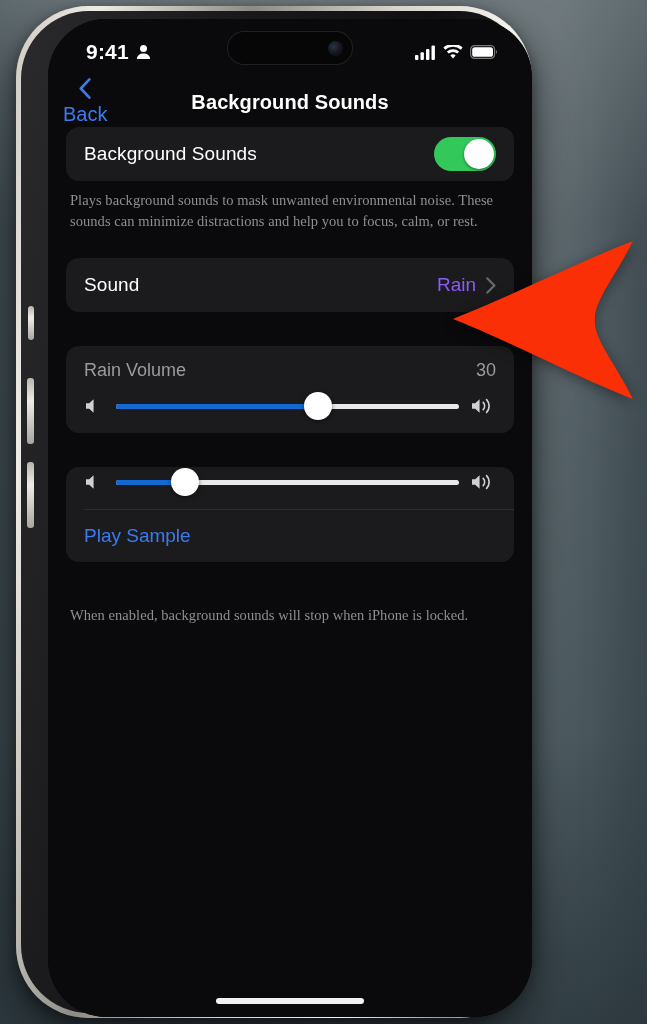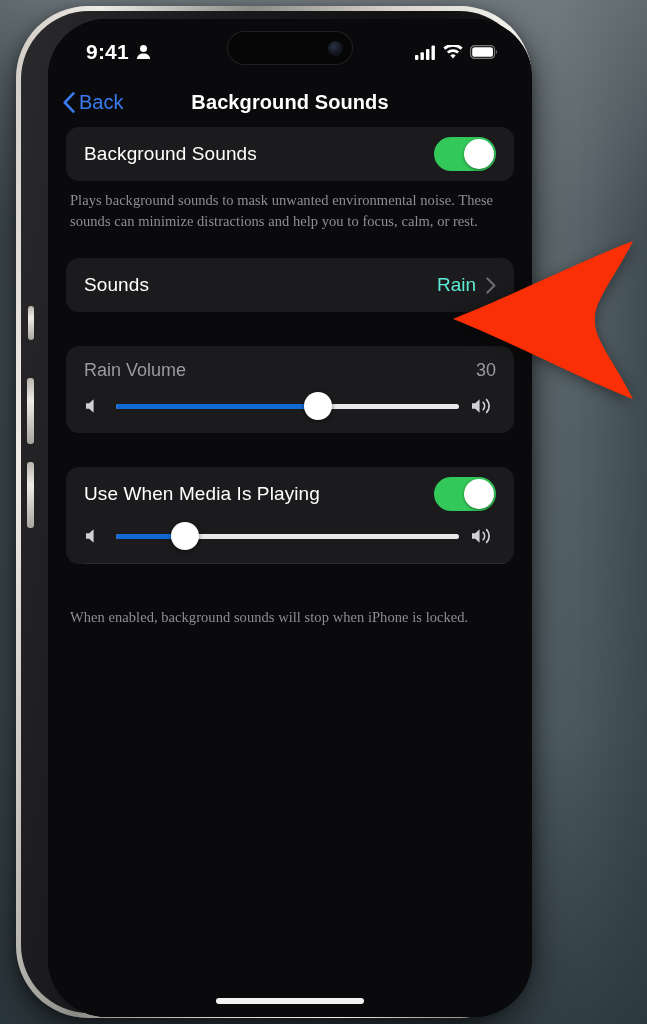--- a/index.html
+++ b/index.html
@@ -85,41 +85,41 @@
   }
 
   
   .navbar{
     position:absolute; top:58px; left:0; width:484px; height:50px;
     display:flex; align-items:center;
   }
   .nav-back{
     display:flex; align-items:center; gap:4px;
     position:absolute; left:15px;
-    color:#3b7bf0; font-size:20px; cursor:pointer;
+    color:#3b7bf0; font-size:20px; cursor:pointer;flex-direction:column;
   }
   .nav-title{
     width:100%; text-align:center;
     color:#fff; font-size:20px; font-weight:700; letter-spacing:.1px;
   }
 
   
   .content{ position:absolute; top:108px; left:0; width:484px; bottom:0; }
   .card{
     margin:0 18px;
     background:#1b1b1d;
     border-radius:13px;
     overflow:hidden;
   }
   .row{
     display:flex; align-items:center; justify-content:space-between;
     padding:0 18px; height:54px;
   }
   .row-label{ color:#fff; font-size:19px; letter-spacing:.1px; }
-  .row-value{ color:#5eead4; font-size:19px; }
+  .row-value{ color:#8b5cf6; font-size:19px; }
   .row-right{ display:flex; align-items:center; gap:10px; }
   .chevron-right{ color:#6a6a70; }
 
   .footer-text{
     color:#8e8e93; font-size:14.5px; line-height:1.45;
     padding:9px 22px 0 22px; letter-spacing:.05px;font-family:Liberation Serif, serif;
   }
 
   
   .toggle{
@@ -250,21 +250,21 @@
               <div class="knob"></div>
             </div>
           </div>
         </div>
         <div class="footer-text">Plays background sounds to mask unwanted environmental noise. These sounds can minimize distractions and help you to focus, calm, or rest.</div>
 
         <div class="gap-md"></div>
 
         <div class="card">
           <div class="row">
-            <span class="row-label">Sounds</span>
+            <span class="row-label">Sound</span>
             <div class="row-right">
               <span class="row-value">Rain</span>
               <svg class="chevron-right" width="10" height="17" viewBox="0 0 10 17">
                 <path d="M1.4 1.4l7 7.1-7 7.1" fill="none" stroke="#6a6a70" stroke-width="2.2" stroke-linecap="round" stroke-linejoin="round"></path>
               </svg>
             </div>
           </div>
         </div>
 
         <div class="gap-lg"></div>
@@ -289,44 +289,41 @@
                 <path d="M12.2 5.4a5.4 5.4 0 010 7.2" fill="none" stroke="#cfcfd4" stroke-width="1.7" stroke-linecap="round"></path>
                 <path d="M15.6 2.6a9.3 9.3 0 010 12.8" fill="none" stroke="#cfcfd4" stroke-width="1.7" stroke-linecap="round"></path>
               </svg>
             </div>
           </div>
         </div>
 
         <div class="gap-lg"></div>
 
         <div class="card">
-          <div class="row">
-            <span class="row-label">Use When Media Is Playing</span>
-            <div class="toggle on">
-              <div class="knob"></div>
-            </div>
-          </div>
           <div class="slider-block" style="padding-top:4px;">
             <div class="slider-row">
               <svg class="spk" width="20" height="18" viewBox="0 0 20 18">
                 <path d="M2 6.3h3.2L9.6 2.2v13.6L5.2 11.7H2z" fill="#cfcfd4"></path>
               </svg>
               <div class="track-wrap">
                 <div class="track"></div>
                 <div class="track-fill" id="media-fill" style="width: 20%;"></div>
                 <div class="thumb" id="media-thumb" style="left: 20%;"></div>
               </div>
               <svg class="spk" width="25" height="18" viewBox="0 0 25 18">
                 <path d="M1 6.3h3.2L8.6 2.2v13.6L4.2 11.7H1z" fill="#cfcfd4"></path>
                 <path d="M12.2 5.4a5.4 5.4 0 010 7.2" fill="none" stroke="#cfcfd4" stroke-width="1.7" stroke-linecap="round"></path>
                 <path d="M15.6 2.6a9.3 9.3 0 010 12.8" fill="none" stroke="#cfcfd4" stroke-width="1.7" stroke-linecap="round"></path>
               </svg>
             </div>
           </div>
           <div class="divider"></div>
+          <div class="action-row">
+            <span class="action-link">Play Sample</span>
+          </div>
         </div>
 
         <div class="gap-lg"></div>
 
         <div class="footer-text">When enabled, background sounds will stop when iPhone is locked.</div>
       </div>
 
       <div class="home-ind"></div>
     </div>
   </div>

